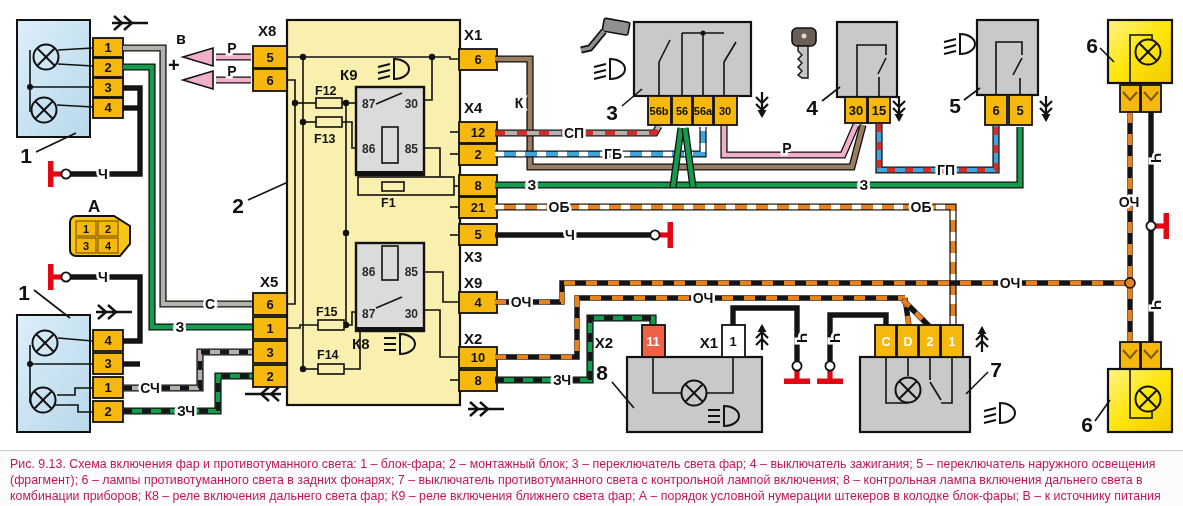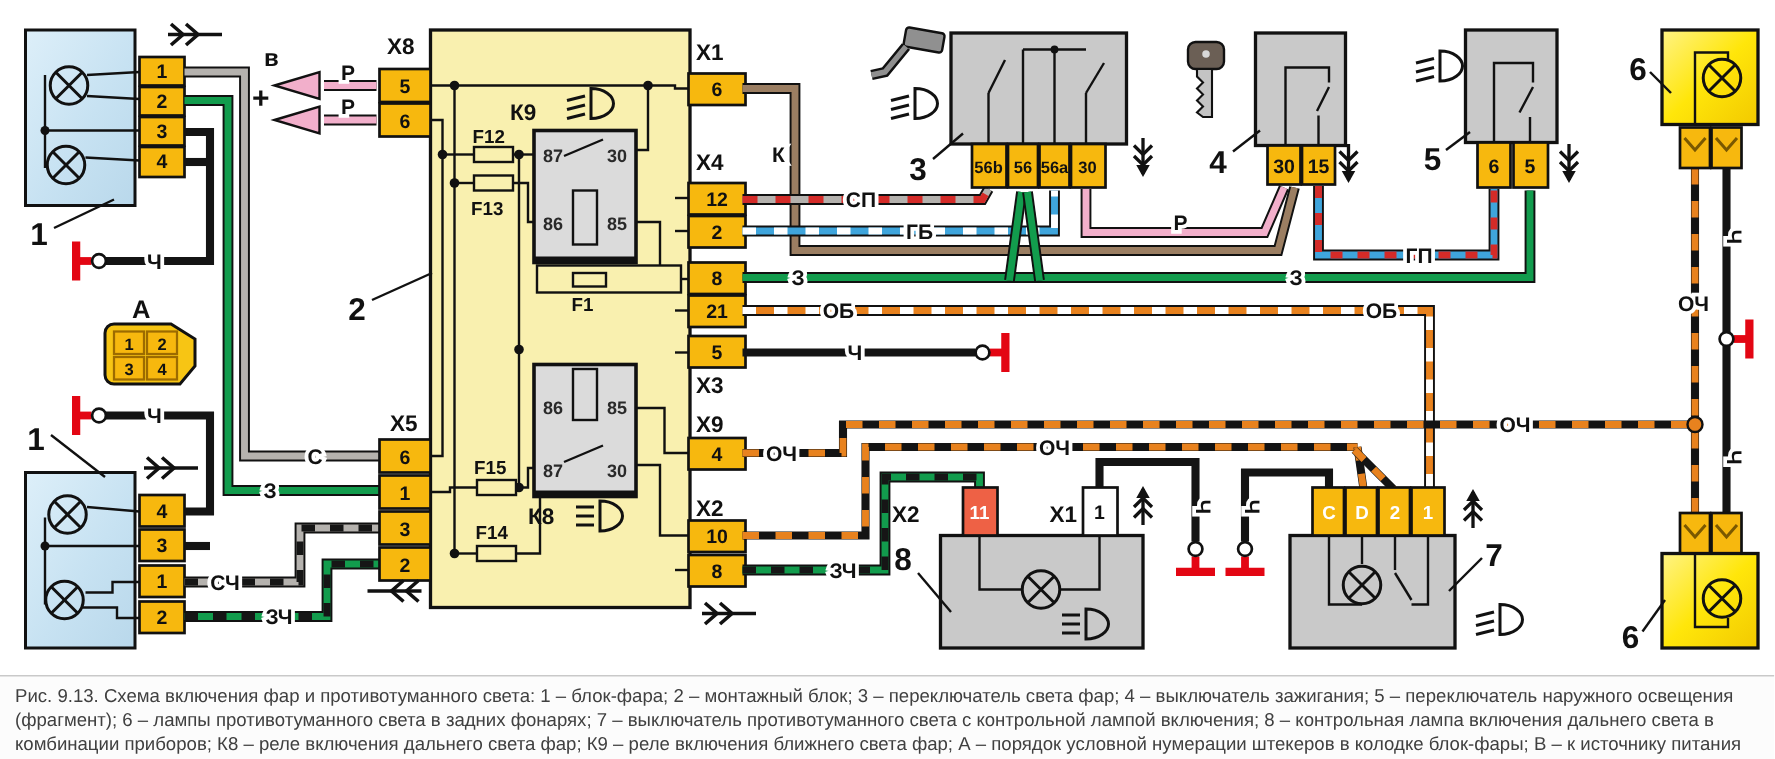--- a/index.html
+++ b/index.html
@@ -17,21 +17,21 @@
   .term{font-size:12px;font-weight:bold;fill:#2a2a2a;}
   .fl{font-size:12.5px;font-weight:bold;fill:#111;}
   .pin{fill:#F7B80E;stroke:#111;stroke-width:1.8;}
   .thin{stroke:#111;stroke-width:1.6;fill:none;}
   .wo{stroke:#111;stroke-width:7.2;fill:none;}
   .wc{stroke-width:4.6;fill:none;}
   .wb{stroke:#141414;stroke-width:5.4;fill:none;}
   .dot{fill:#111;}
   .caption{position:absolute;left:0;top:450px;width:1183px;height:56px;box-sizing:border-box;
            background:#FCFCFC;border-top:1px solid #C9C9C9;padding:5px 10px 6px 10px;
-           font-size:12.4px;line-height:1.3;color:#404040;}
+           font-size:12.4px;line-height:1.3;color:#be185d;}
 </style>
 </head>
 <body>
 
 <div id="stage">
 <svg width="1183" height="450" viewBox="0 0 1183 450">
 <defs>
   <linearGradient id="lgYellow" x1="0" y1="0" x2="1" y2="1">
     <stop offset="0" stop-color="#FFF385"></stop>
           <stop offset="0.5" stop-color="#FFE60A"></stop>

